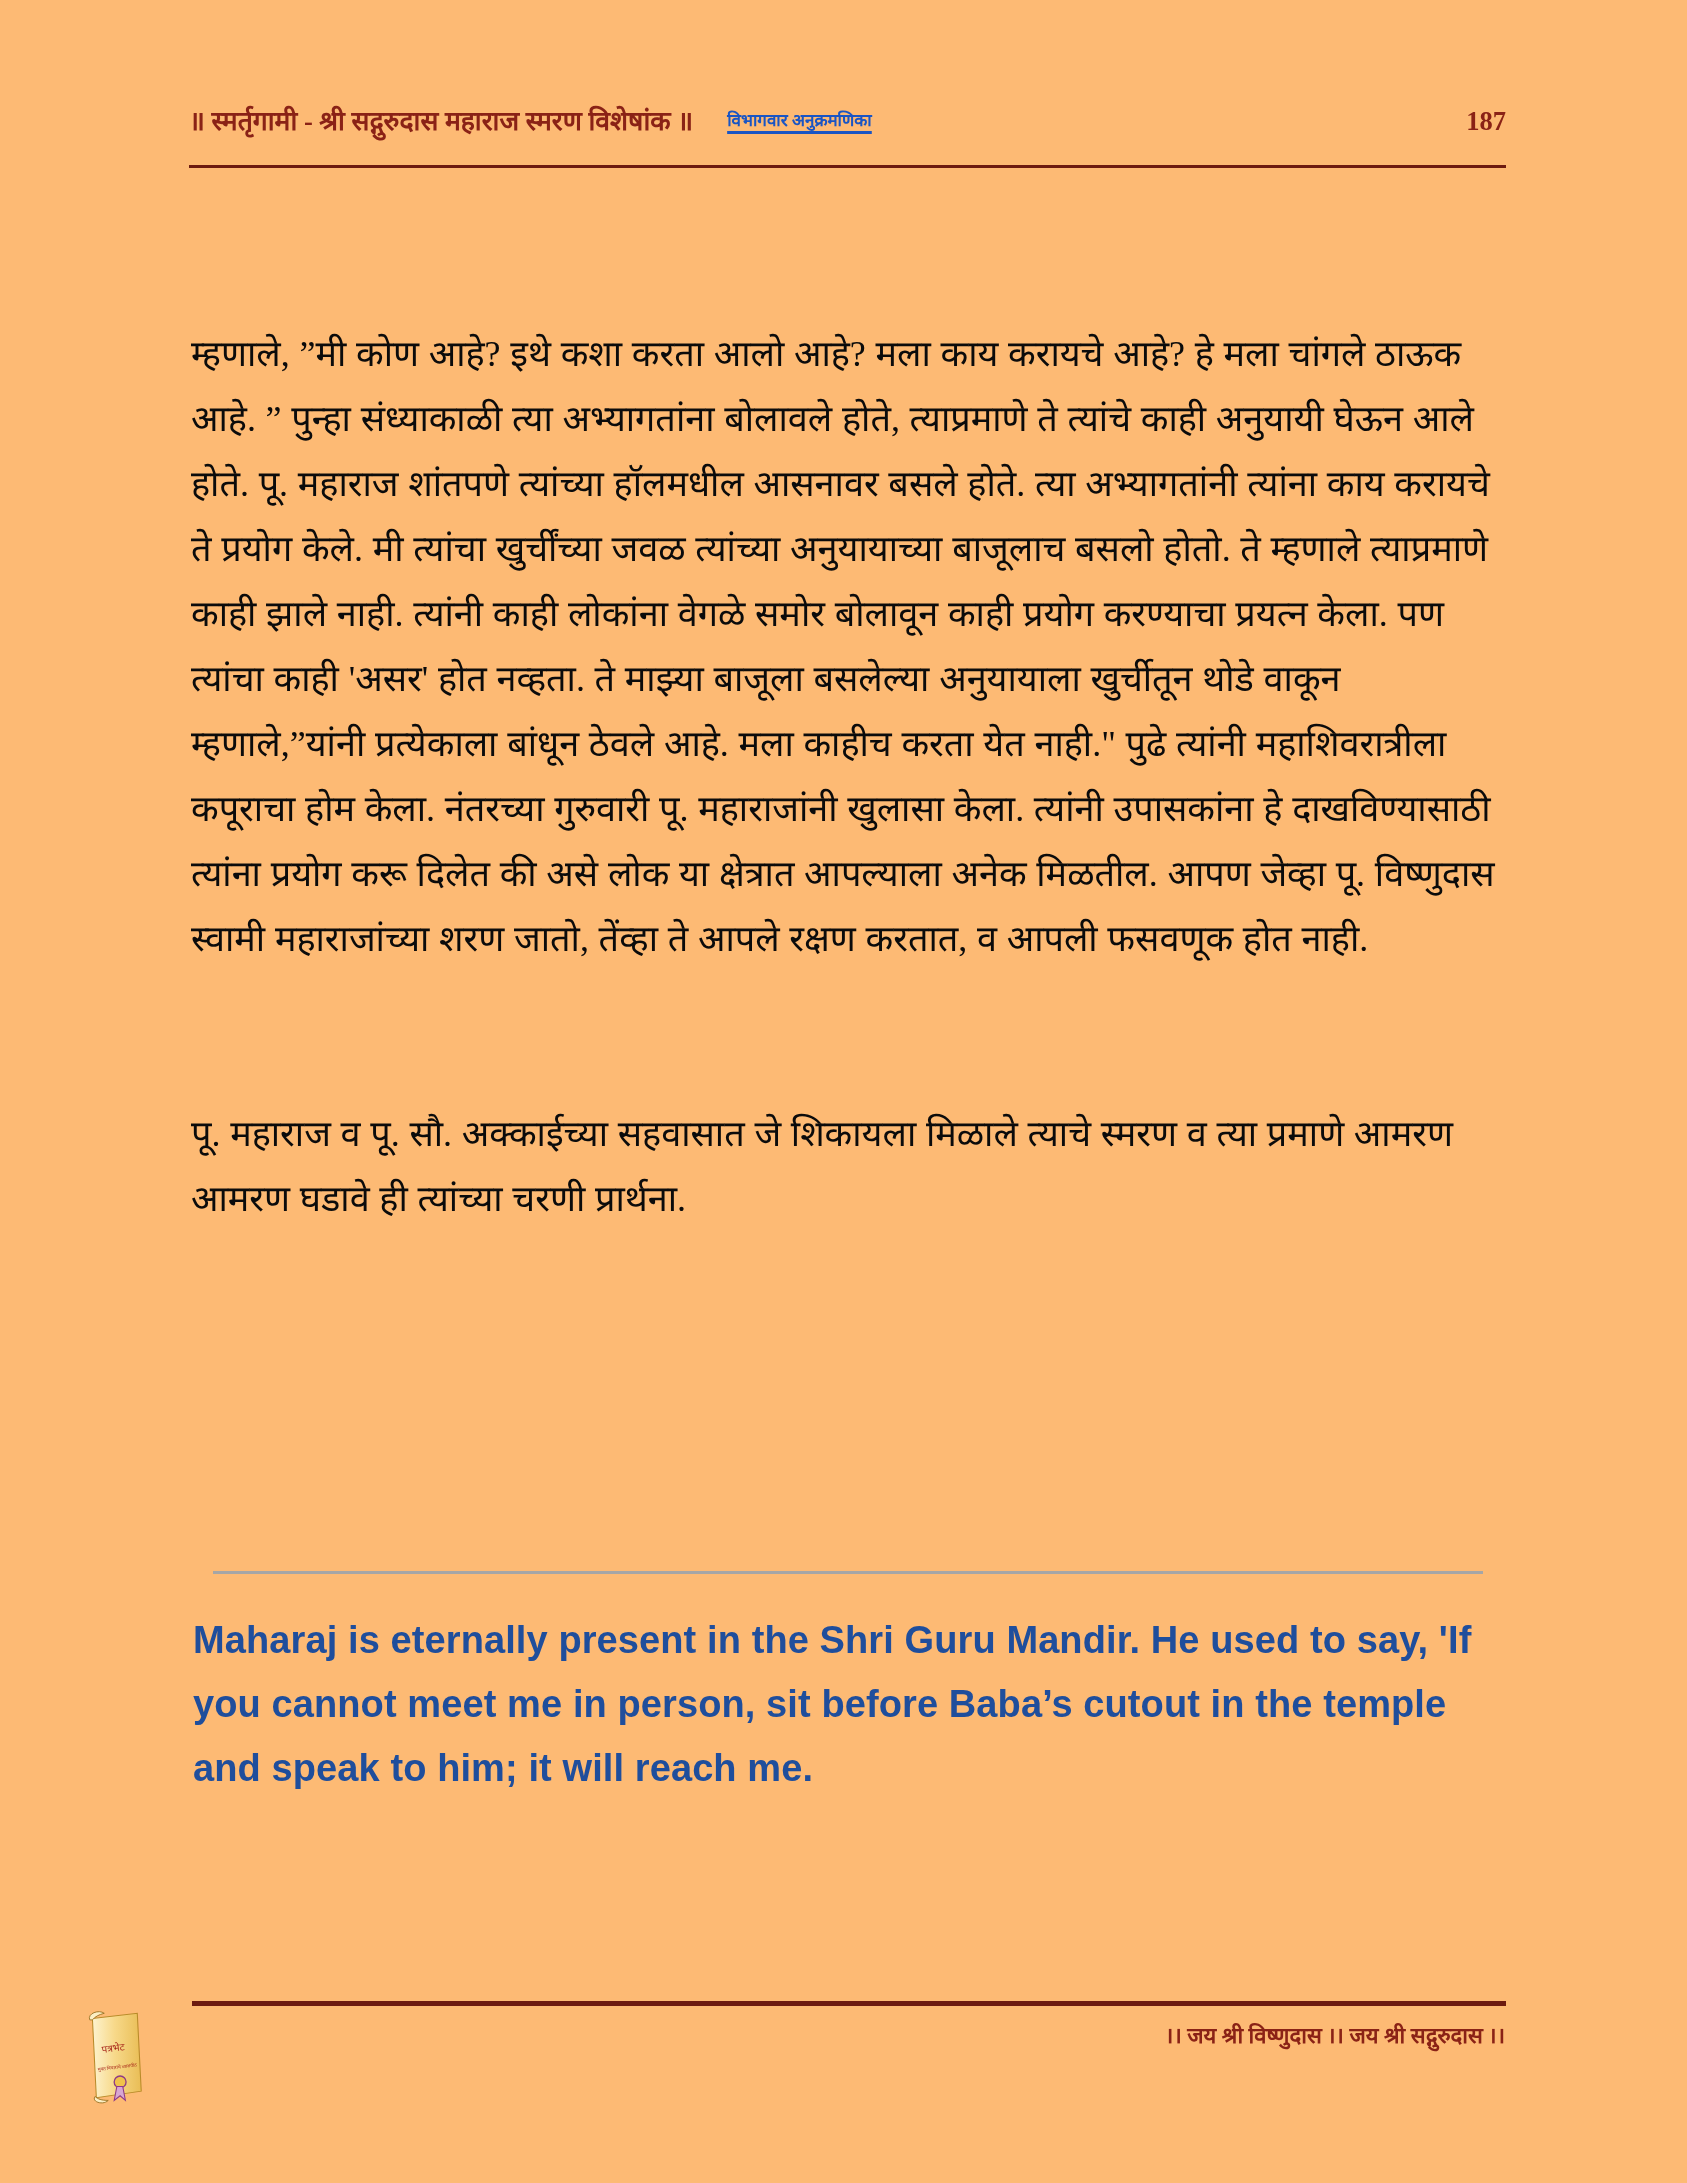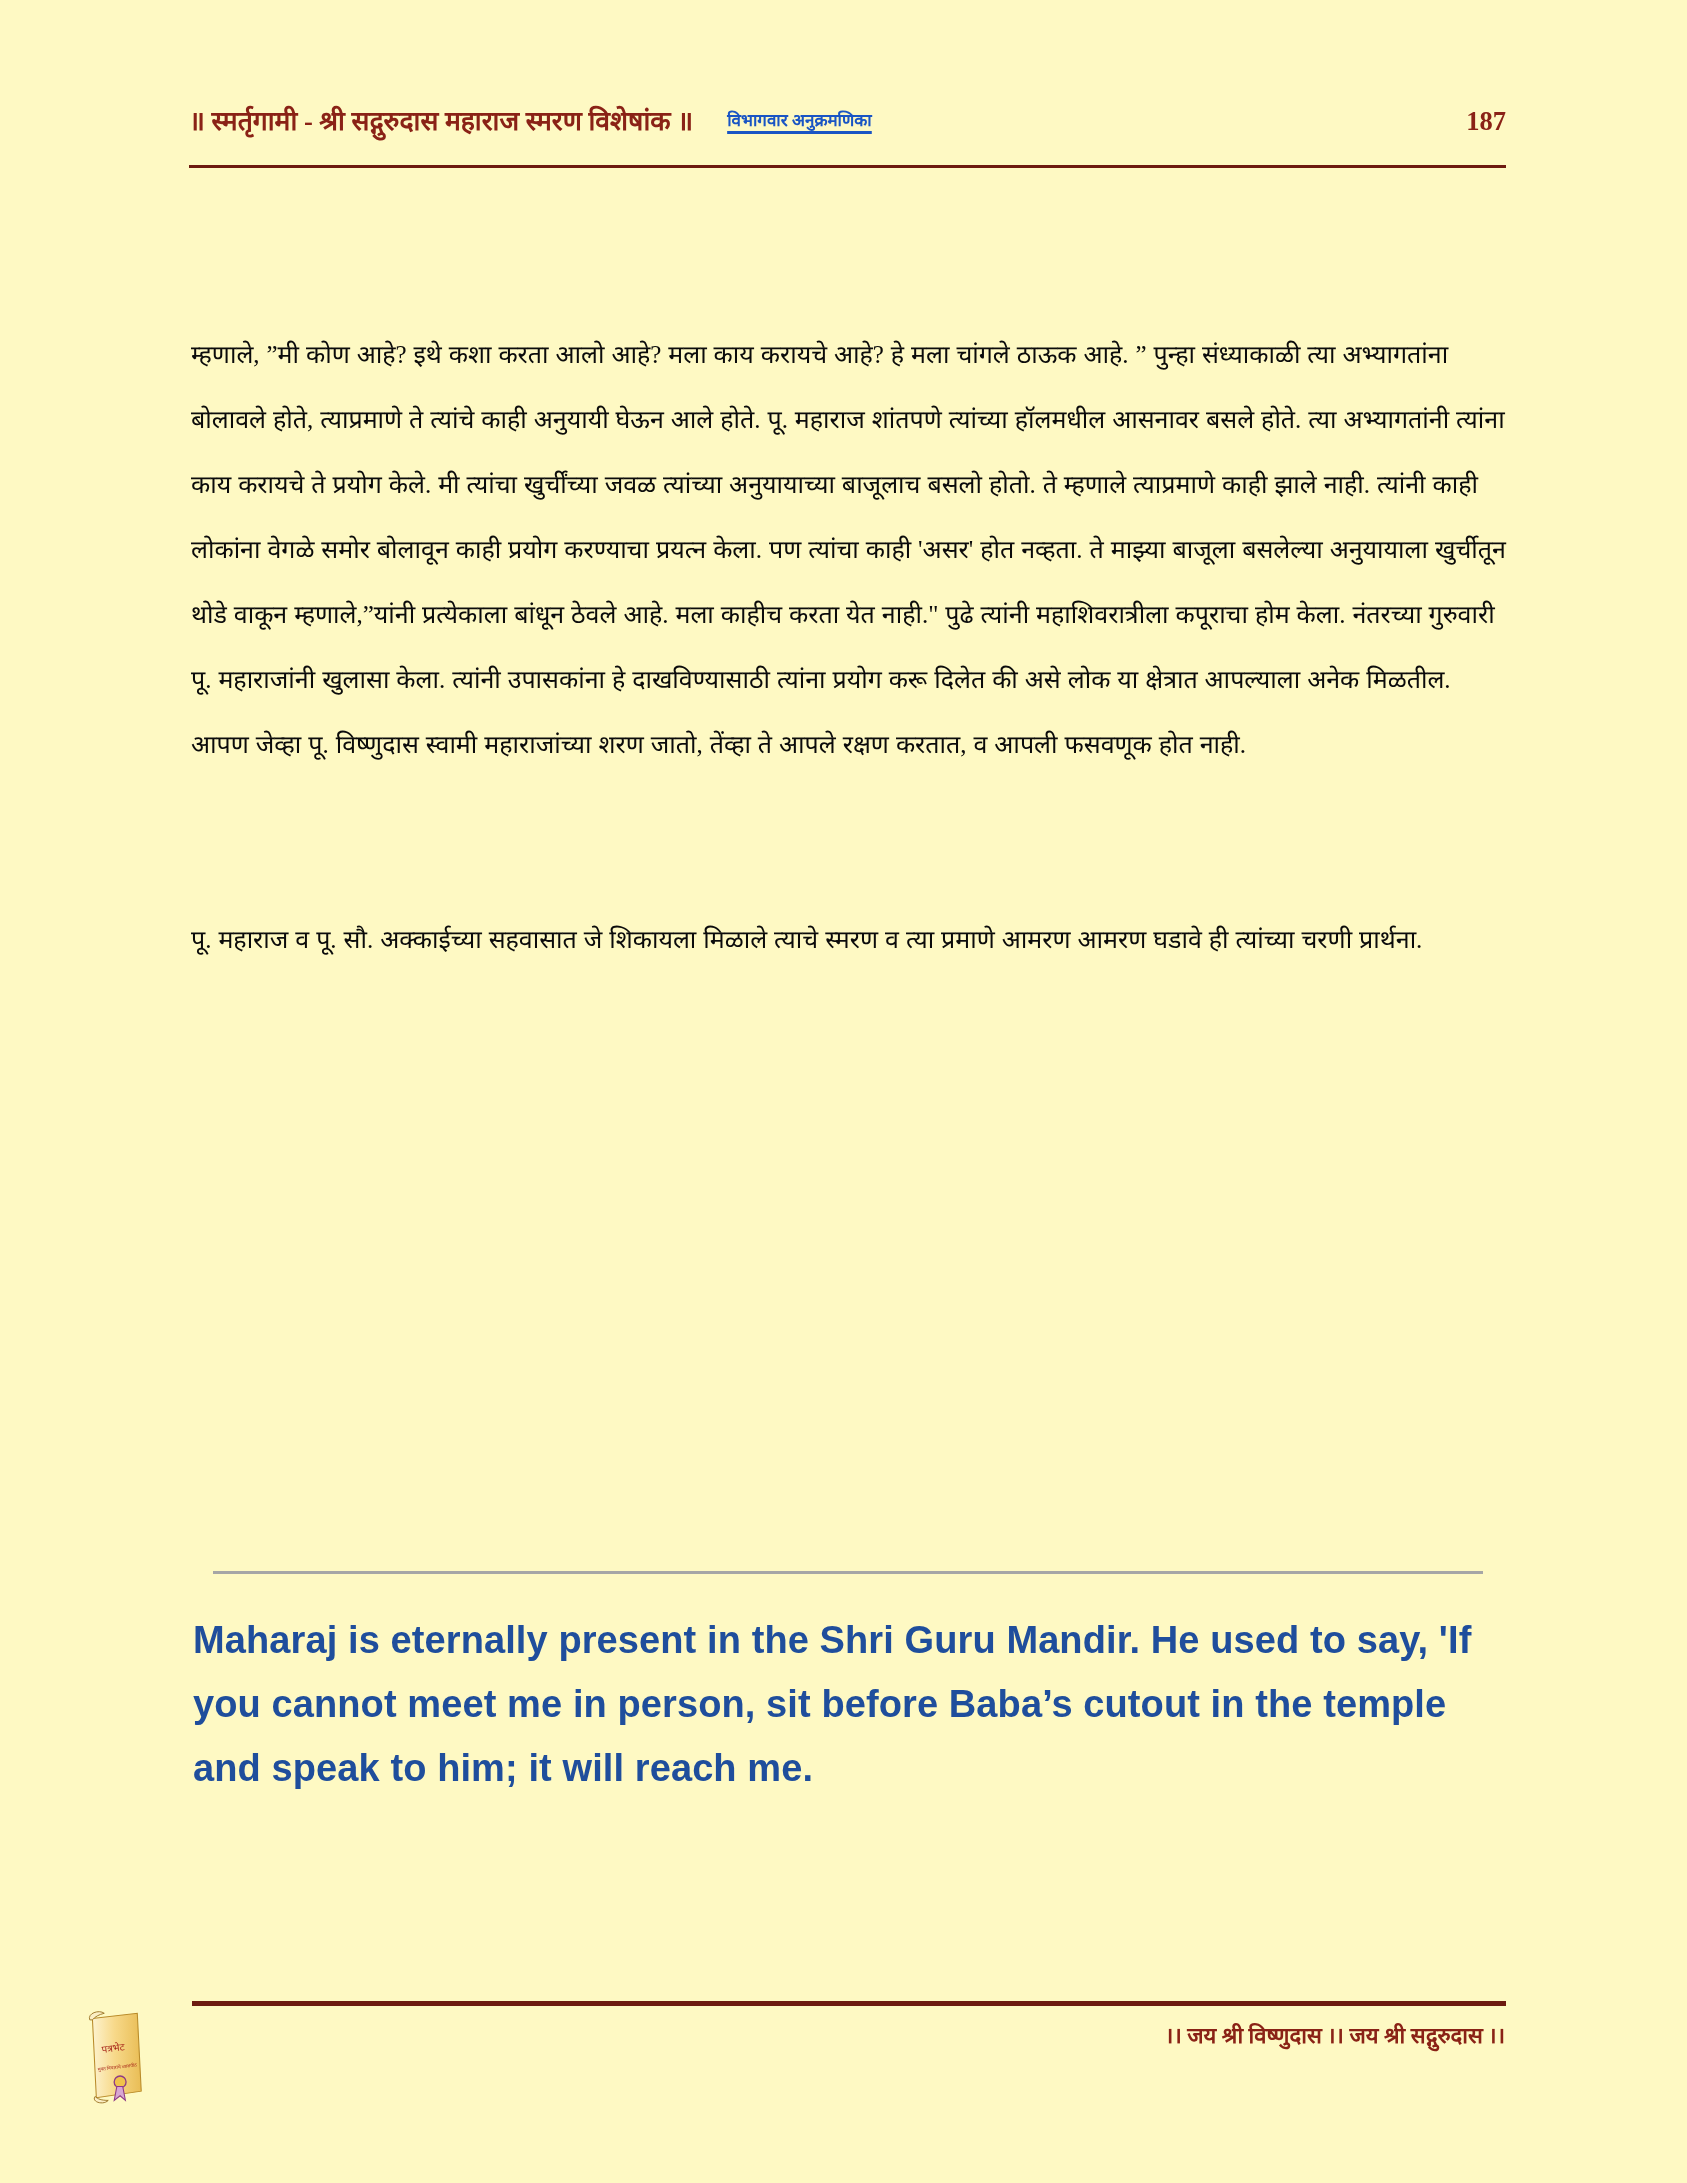--- a/index.html
+++ b/index.html
@@ -11,21 +11,21 @@
     width: 1687px;
     height: 2183px;
     font-family: "Liberation Sans", sans-serif;
     -webkit-font-smoothing: antialiased;
     position: relative;
     overflow: hidden;
   }
   .page {
     position: absolute;
     inset: 0;
-    background: #fef9c3;
+    background: #fdba74;
   }
 
   
   .header {
     position: absolute;
     left: 189px;
     top: 93px;
     width: 1317px;
     height: 53px;
     display: flex;
@@ -70,21 +70,21 @@
   }
 
   
   .body-text {
     position: absolute;
     left: 191px;
     top: 192px;
     width: 1323px;
     color: #0b0b0b;
     font-family: "Liberation Serif", "DejaVu Serif", serif;
-    font-size: 25px;
+    font-size: 36px;
     line-height: 65px;
     text-align: left;
     white-space: pre-wrap;
     word-spacing: 0.7px;
   }
   .body-text p {
     margin: 0;
   }
 
   

